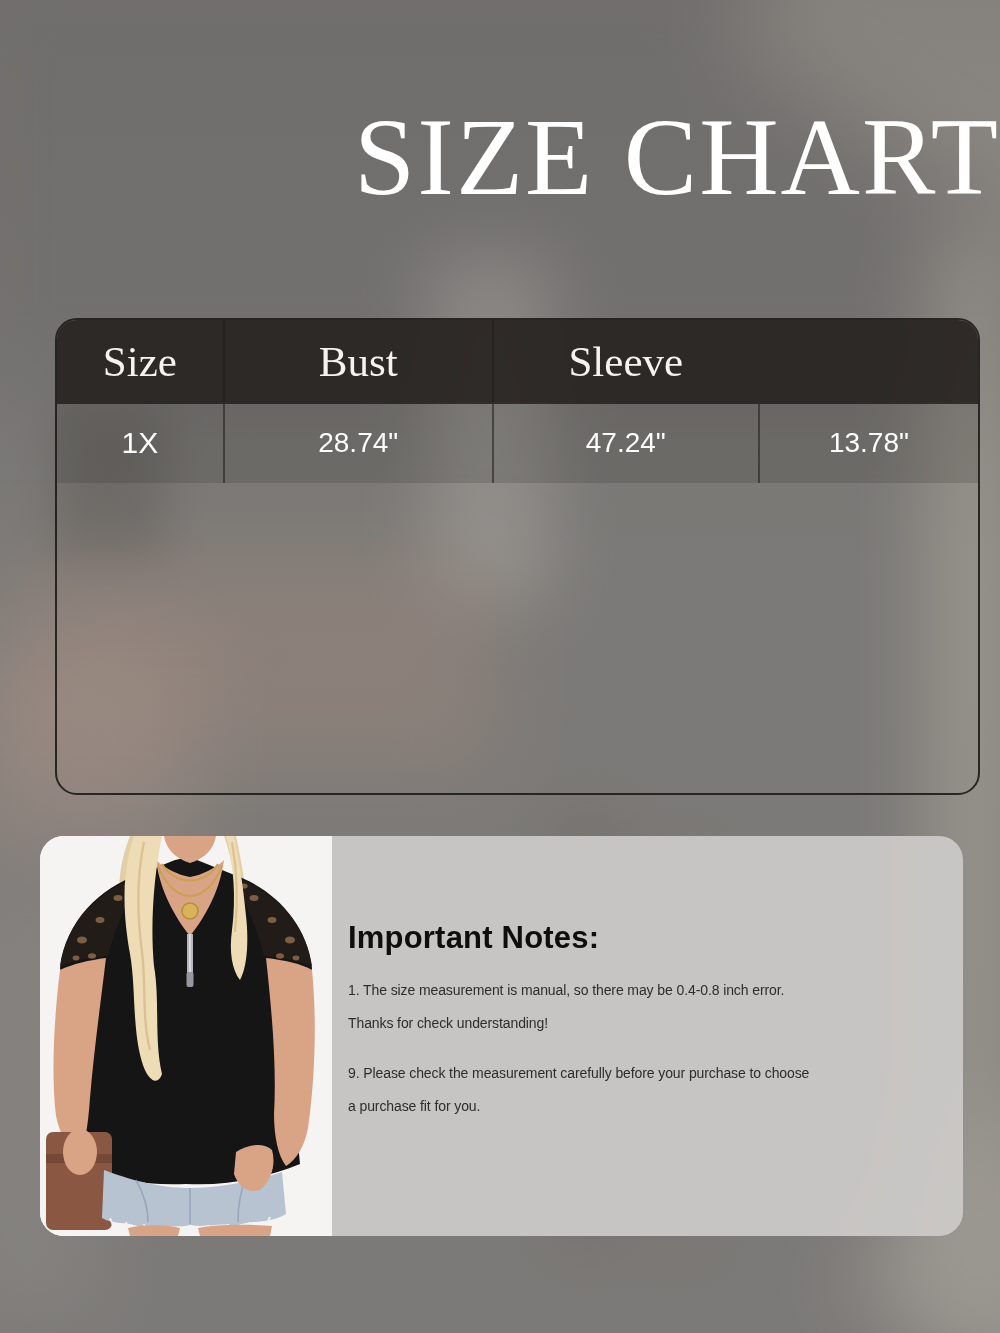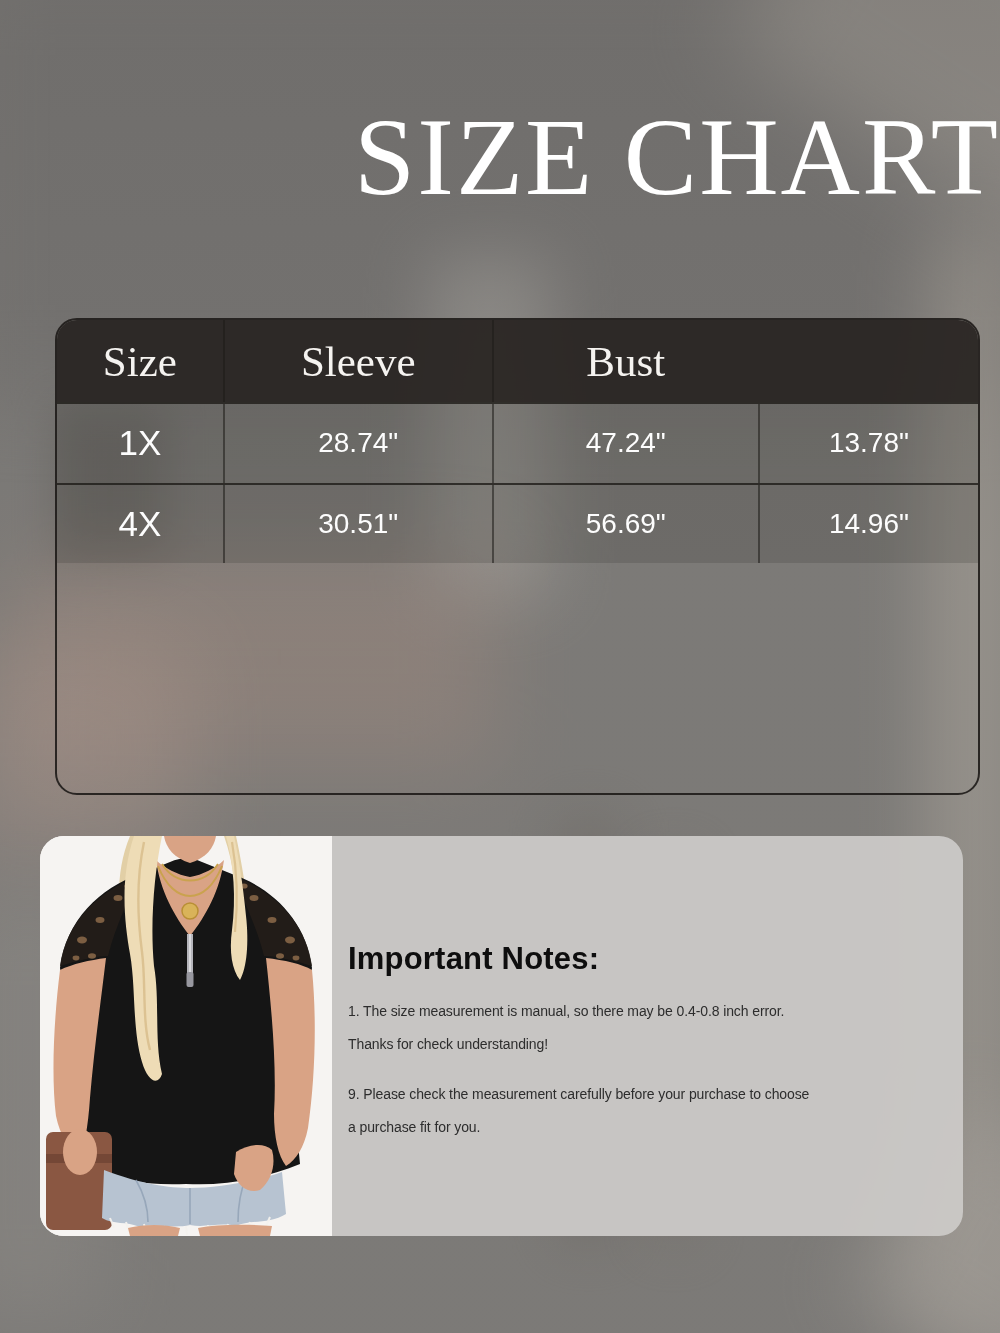--- a/index.html
+++ b/index.html
@@ -45,32 +45,32 @@
     font-family:"Liberation Serif","DejaVu Serif",serif;font-size:43px;color:#f5f3f0;
   }
   .t-row{
     display:grid;grid-template-columns:18% 29.2% 28.9% 23.9%;height:78.6px;
     background:rgba(52,48,45,.20);border-top:2px solid rgba(30,27,24,.8);
   }
   .t-row .cell{
     display:flex;align-items:center;justify-content:center;
     font-size:28px;color:#fdfdfd;
   }
-  .t-row .cell.size{font-size:35px;border-radius:20px;}
+  .t-row .cell.size{font-size:30px;border-radius:20px;}
   .cell + .cell{border-left:2px solid rgba(30,27,24,.55);}
 
   
   .info-panel{
     position:absolute;left:40px;top:836px;width:923px;height:400px;
     border-radius:24px;overflow:hidden;background:rgba(203,201,199,.95);
     display:flex;
   }
   .photo{flex:0 0 292px;width:292px;height:100%;background:#f6f4f2;}
   .photo svg{display:block;width:100%;height:100%;}
-  .notes{flex:1;padding:84px 8px 0 16px;box-sizing:border-box;margin-top:21px;}
+  .notes{flex:1;padding:84px 8px 0 16px;box-sizing:border-box;}
   .notes h2{margin:0 0 26px 0;font-size:31px;font-weight:bold;color:#0e0e0e;letter-spacing:.2px;}
   .note{margin:0 0 17px 0;}
   .note-line{font-size:14px;color:#2d2d2d;height:33px;white-space:nowrap;letter-spacing:-.1px;}
 </style>
 </head>
 <body>
 
 <div class="canvas">
 
   <div class="bg">
@@ -86,34 +86,28 @@
     <div class="bg-shape sh-brlight"></div>
     <div class="bg-shape sh-leftlight"></div>
     <div class="overlay"></div>
   </div>
 
   <div class="title">SIZE CHART</div>
 
   <div class="size-table">
     <div class="t-head">
       <div class="cell">Size</div>
+      <div class="cell">Bust</div>
       <div class="cell">Sleeve</div>
-      <div class="cell">Bust</div>
     </div>
     <div class="t-row">
       <div class="cell size">1X</div>
       <div class="cell">28.74"</div>
       <div class="cell">47.24"</div>
       <div class="cell">13.78"</div>
-    </div>
-    <div class="t-row">
-      <div class="cell size">4X</div>
-      <div class="cell">30.51"</div>
-      <div class="cell">56.69"</div>
-      <div class="cell">14.96"</div>
     </div>
   </div>
 
   <div class="info-panel">
 
     <div class="photo" role="img" aria-label="Model wearing a black zip-front top with leopard lace sleeves, gold necklace, denim shorts and a brown clutch">
       <svg viewBox="0 0 292 400" xmlns="http://www.w3.org/2000/svg">
         <rect x="0" y="0" width="292" height="400" fill="#f6f4f2"></rect>
 
         <path d="M90,0 C74,38 78,80 86,118 C92,152 88,192 98,228 C104,250 116,256 122,244 C112,206 118,162 112,126 C108,84 112,34 120,0 Z" fill="#e2cfa6"></path>

